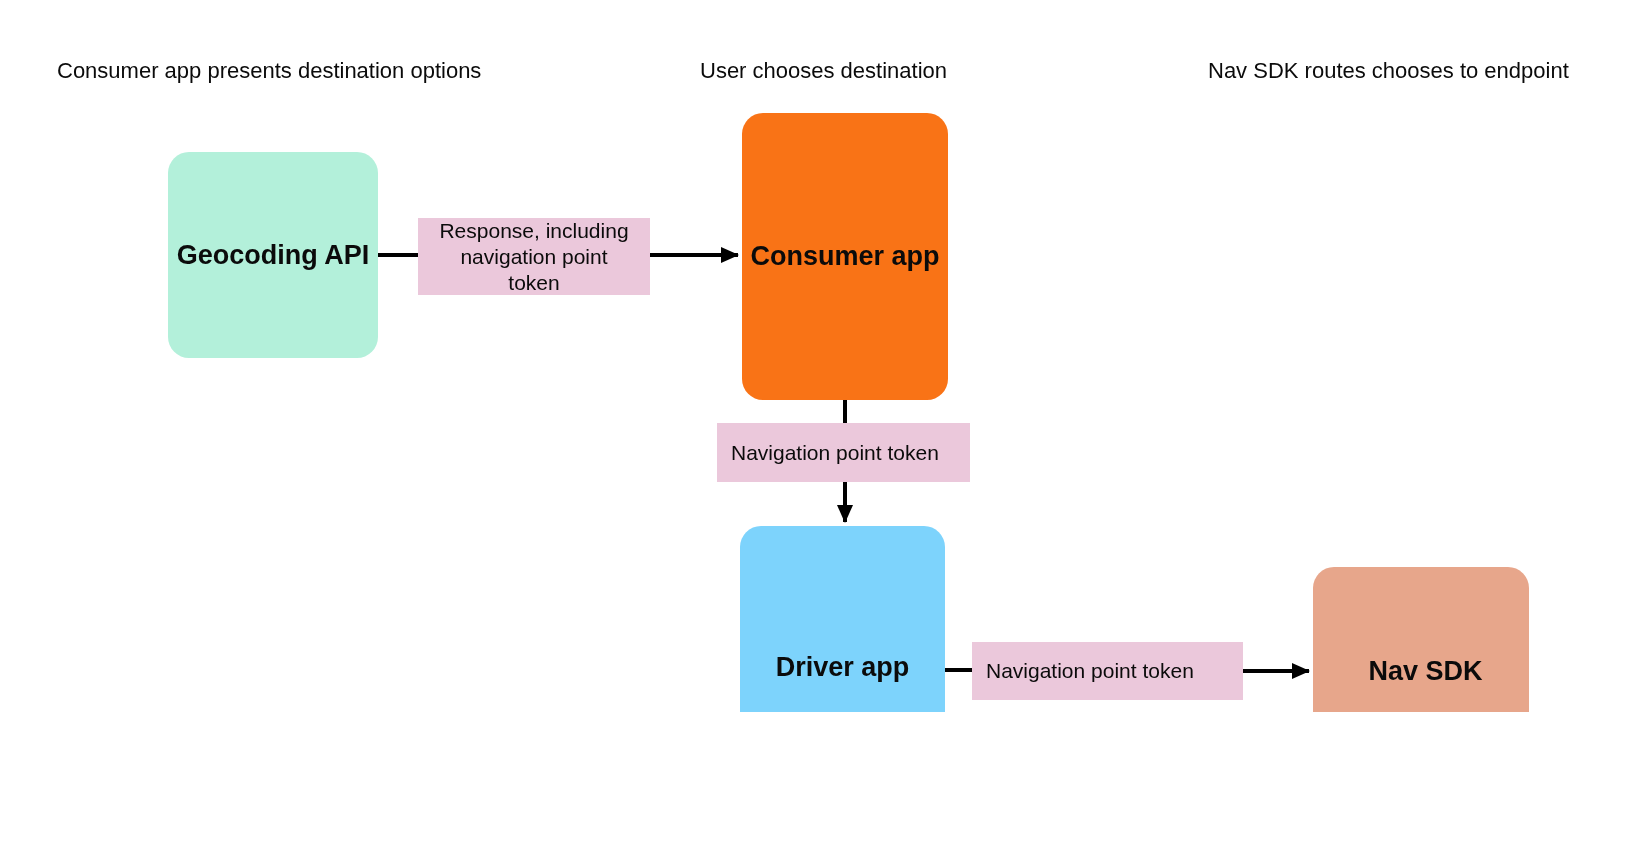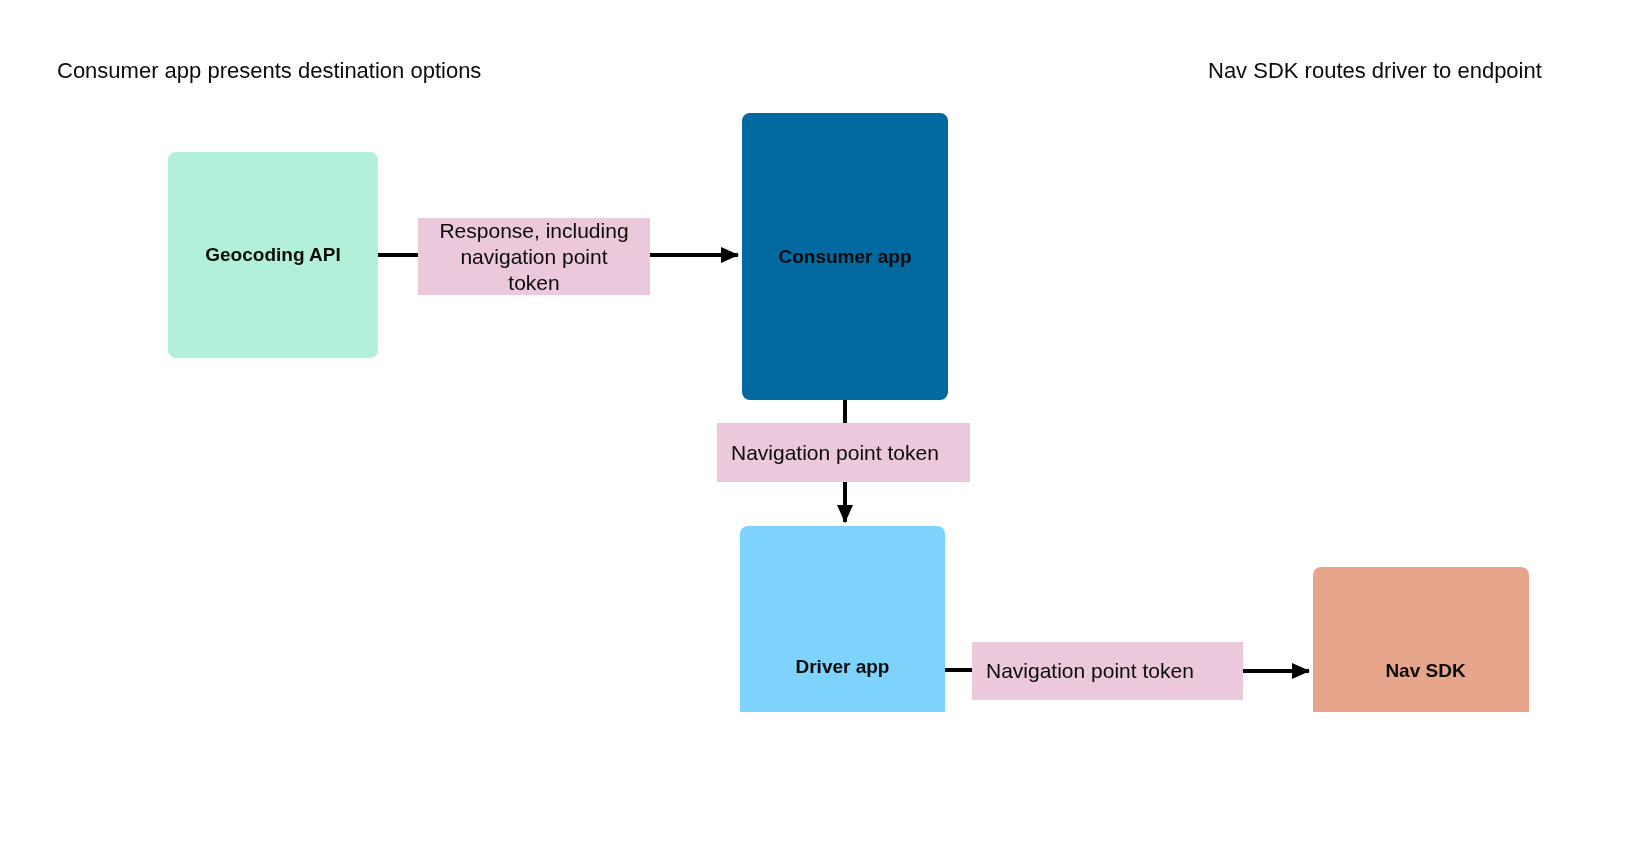--- a/index.html
+++ b/index.html
@@ -23,25 +23,25 @@
     font-weight: 400;
     white-space: nowrap;
     color: #0b0b0b;
   }
   .lane-title.t1 { left: 57px; }
   .lane-title.t2 { left: 700px; }
   .lane-title.t3 { left: 1208px; }
 
   .node {
     position: absolute;
-    border-radius: 8px;
+    border-radius: 21px;
     display: flex;
     align-items: center;
     justify-content: center;
-    font-size: 19px;
+    font-size: 27px;
     font-weight: 700;
     text-align: center;
     color: #0b0b0b;
   }
   .node.geocoding { left: 168px; top: 152px; width: 210px; height: 206px; }
   .node.consumer  { left: 742px; top: 113px; width: 206px; height: 287px; }
   .node.driver    { left: 740px; top: 526px; width: 205px; height: 282px; }
   .node.navsdk    { left: 1313px; top: 567px; width: 207px; height: 208px; }
 
   .edge-label {
@@ -72,21 +72,22 @@
   svg.arrows line {
     stroke-width: 4px;
   }
 </style>
 </head>
 <body>
 
 <div class="canvas">
 
   <div class="lane-title t1">Consumer app presents destination options</div>
-  <div class="lane-title t3">Nav SDK routes driver to endpoint</div>
+  <div class="lane-title t2">User chooses destination</div>
+  <div class="lane-title t3">Nav SDK routes chooses to endpoint</div>
 
   <svg class="arrows" viewBox="0 0 1646 868" xmlns="http://www.w3.org/2000/svg">
     <defs>
       <marker id="arrowhead" viewBox="0 0 18 16" refX="17" refY="8" markerWidth="18" markerHeight="16" markerUnits="userSpaceOnUse" orient="auto">
         <path d="M0,0 L18,8 L0,16 Z" style="fill: rgb(0, 0, 0);"></path>
       </marker>
     </defs>
     <g style="stroke: rgb(0, 0, 0);">
 
       <line x1="378" y1="255" x2="418" y2="255"></line>
@@ -100,21 +101,21 @@
       <line x1="945" y1="670" x2="972" y2="670"></line>
 
       <line x1="1243" y1="671" x2="1309" y2="671" marker-end="url(#arrowhead)"></line>
     </g>
   </svg>
 
   <div class="node geocoding" style="background-color: rgb(179, 240, 218);">
     <span>Geocoding API</span>
   </div>
 
-  <div class="node consumer" style="background-color: #0369a1;">
+  <div class="node consumer" style="background-color: #f97316;">
     <span>Consumer app</span>
   </div>
 
   <div class="node driver" style="background-color: #7dd3fc;">
     <span>Driver app</span>
   </div>
 
   <div class="node navsdk" style="background-color: rgb(231, 166, 139); padding-left: 9px;">
     <span>Nav SDK</span>
   </div>

